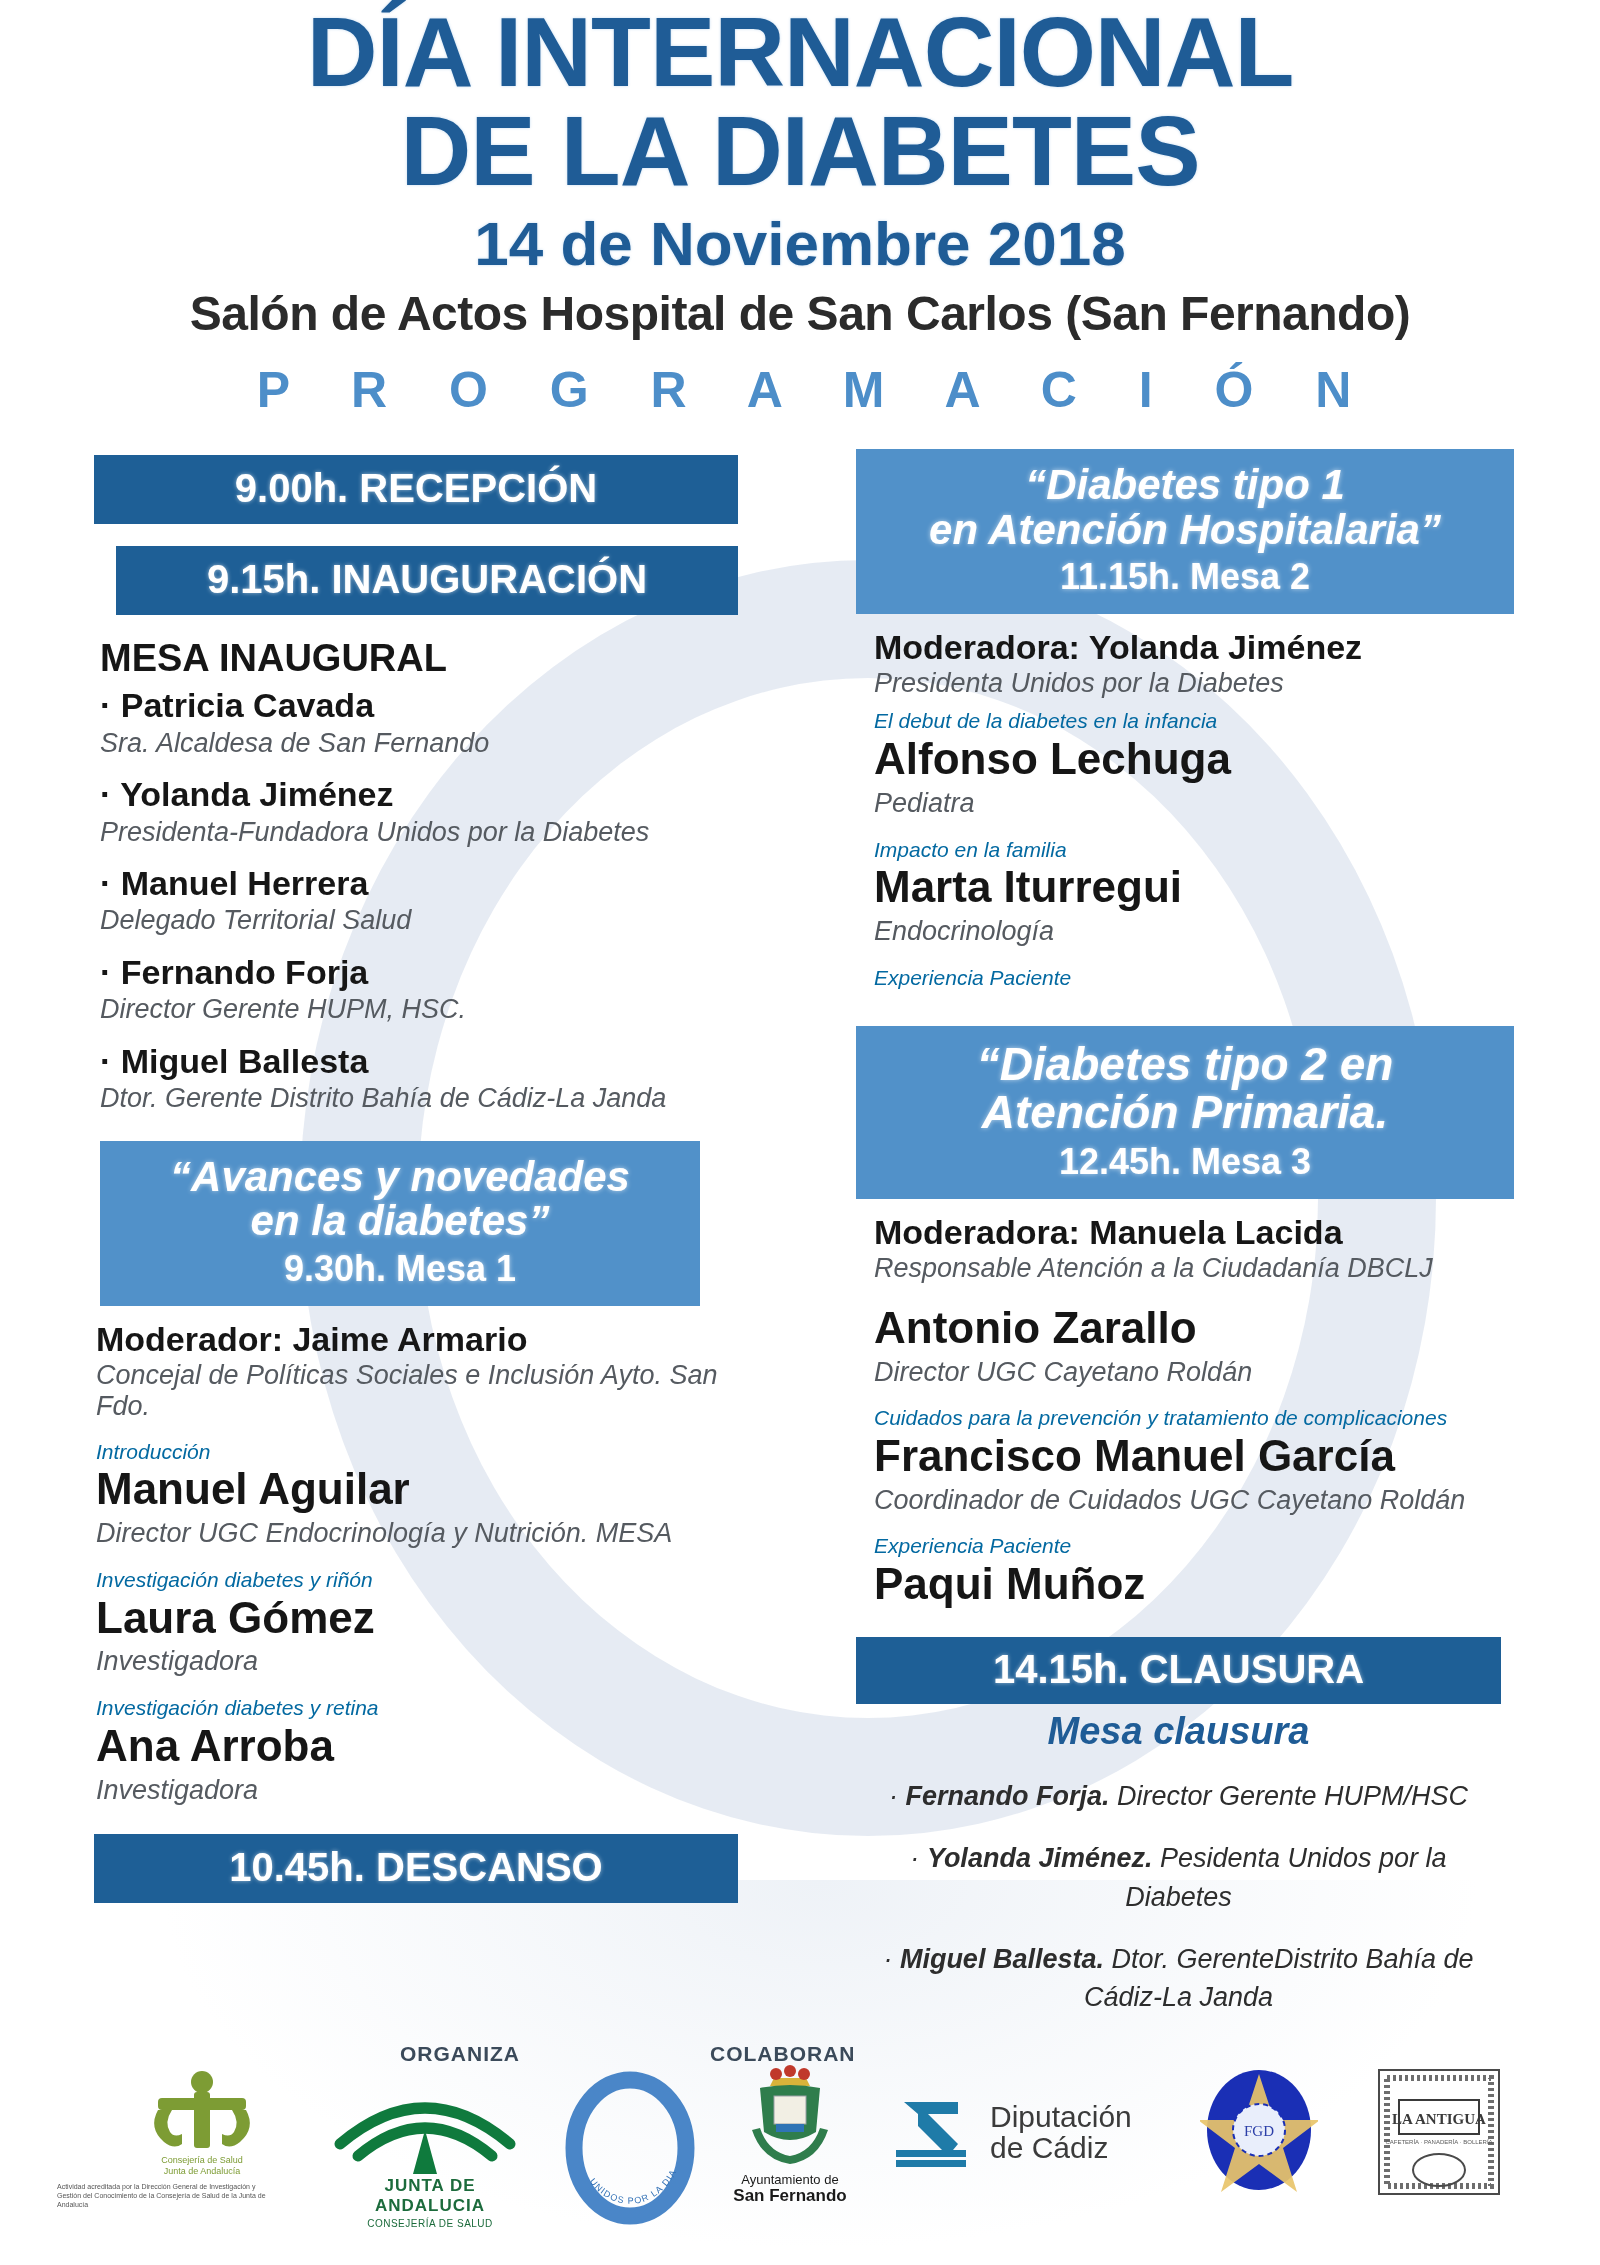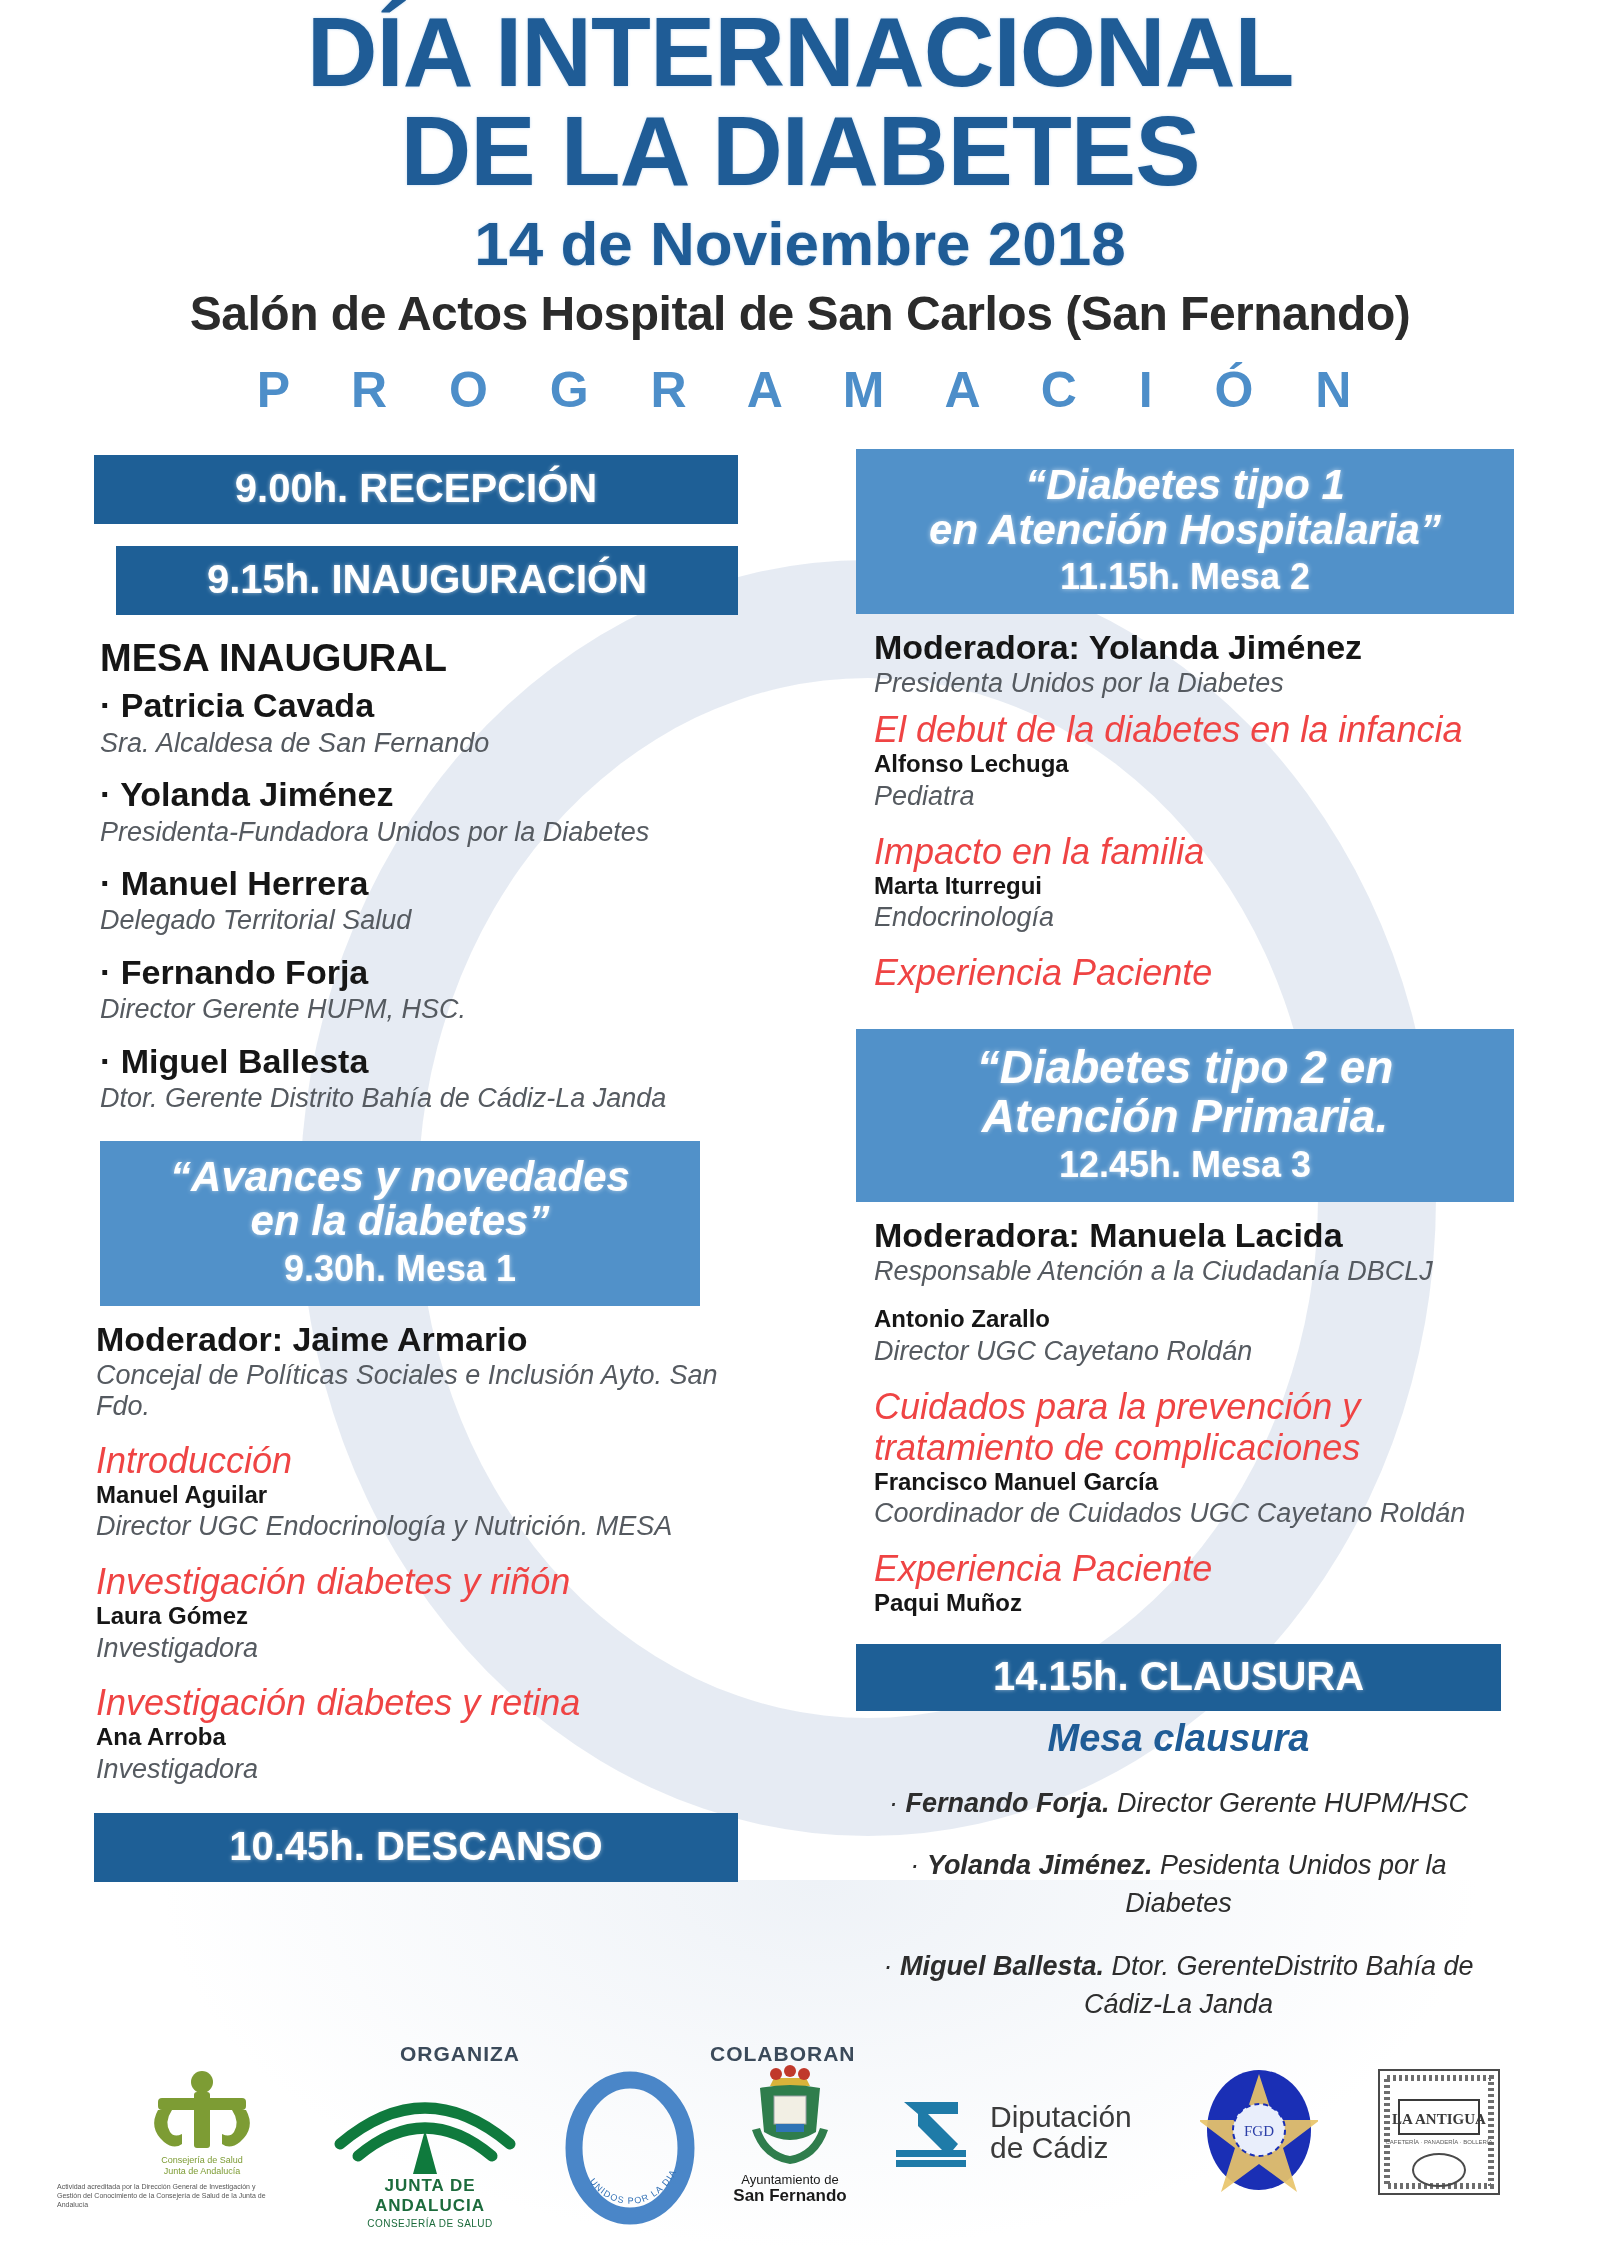--- a/index.html
+++ b/index.html
@@ -98,22 +98,22 @@
   .people{margin:6px 0 0 22px;}
   .person{margin-bottom:16px;}
   .person .nm{font-weight:bold;font-size:34px;color:#161616;line-height:1.16;}
   .person .nm .dot{font-weight:bold;}
   .person .role{font-style:italic;font-size:27px;color:#555a60;line-height:1.2;margin-top:1px;}
 
   .modline{font-weight:bold;font-size:34px;color:#161616;margin:14px 0 0 18px;}
   .modrole{font-style:italic;font-size:27px;color:#555a60;margin:1px 0 0 18px;}
 
   .talk{margin:18px 0 0 18px;}
-  .talk .tt{font-style:italic;font-size:36px;color:#ef4444;line-height:1.14;}
-  .talk .sp{font-weight:bold;font-size:24px;color:#161616;line-height:1.2;}
+  .talk .tt{font-style:italic;font-size:21px;color:#0369a1;line-height:1.14;}
+  .talk .sp{font-weight:bold;font-size:44px;color:#161616;line-height:1.2;}
   .talk .af{font-style:italic;font-size:27px;color:#555a60;line-height:1.2;margin-top:1px;}
 
   .clausura-sub{
     text-align:center;font-style:italic;font-weight:bold;font-size:38px;
     color:#1f5c96;margin-top:6px;
   }
   .clausura-list{margin-top:8px;text-align:center;}
   .clausura-list .ci{font-style:italic;font-size:27px;color:#2d2d2d;line-height:1.42;margin-top:24px;}
   .clausura-list .ci b{font-weight:bold;font-style:italic;}
 

